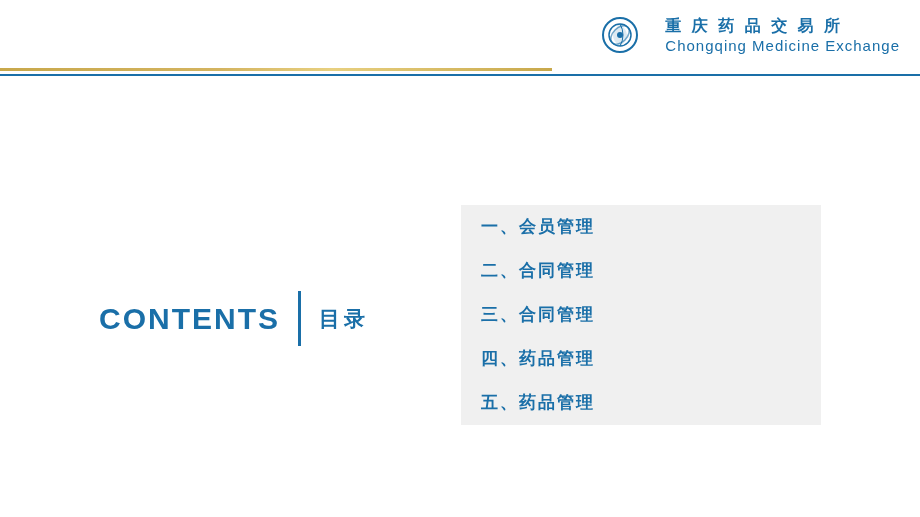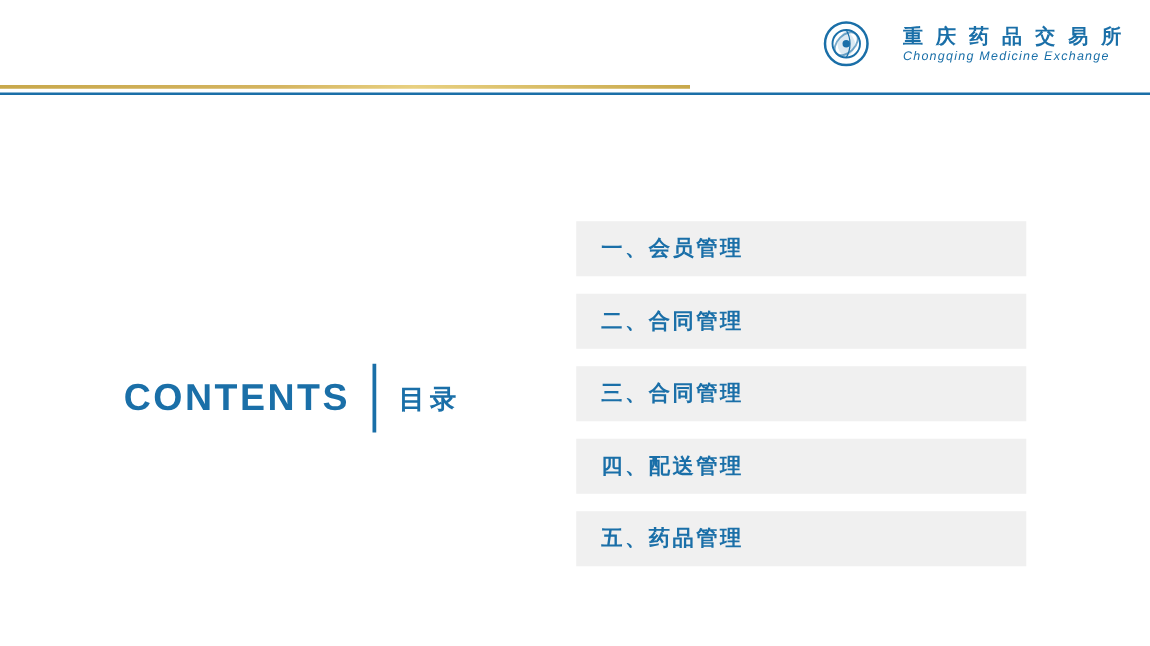--- a/index.html
+++ b/index.html
@@ -48,24 +48,23 @@
     }
 
     .logo-cn {
       font-size: 16px;
       color: #1a6fa8;
       font-weight: bold;
       letter-spacing: 3px;
     }
 
     .logo-en {
-      font-size: 10px;
+      font-size: 15px;
       color: #1a6fa8;
       letter-spacing: 1px;
-      font-style: italic;
     }
 
     
     .header-lines {
       position: absolute;
       top: 68px;
       left: 0;
       right: 0;
       display: flex;
       flex-direction: column;
@@ -125,21 +124,20 @@
       font-size: 21px;
       font-weight: bold;
       color: #1a6fa8;
       letter-spacing: 4px;
     }
 
     
     .right-panel {
       display: flex;
       flex-direction: column;
-      gap: 14px;
       margin-top: 12px;
     }
 
     .menu-item {
       width: 360px;
       height: 44px;
       background: #f0f0f0;
       border: none;
       display: flex;
       align-items: center;
@@ -203,19 +201,19 @@
   <div class="menu-item">
         <span class="menu-item-text">一、会员管理</span>
       </div>
       <div class="menu-item">
         <span class="menu-item-text">二、合同管理</span>
       </div>
       <div class="menu-item">
         <span class="menu-item-text">三、合同管理</span>
       </div>
       <div class="menu-item">
-        <span class="menu-item-text">四、配送管理</span>
+        <span class="menu-item-text">四、药品管理</span>
       </div>
       <div class="menu-item">
         <span class="menu-item-text">五、药品管理</span>
       </div>
     </div>
 </div>
 
 </body></html>

